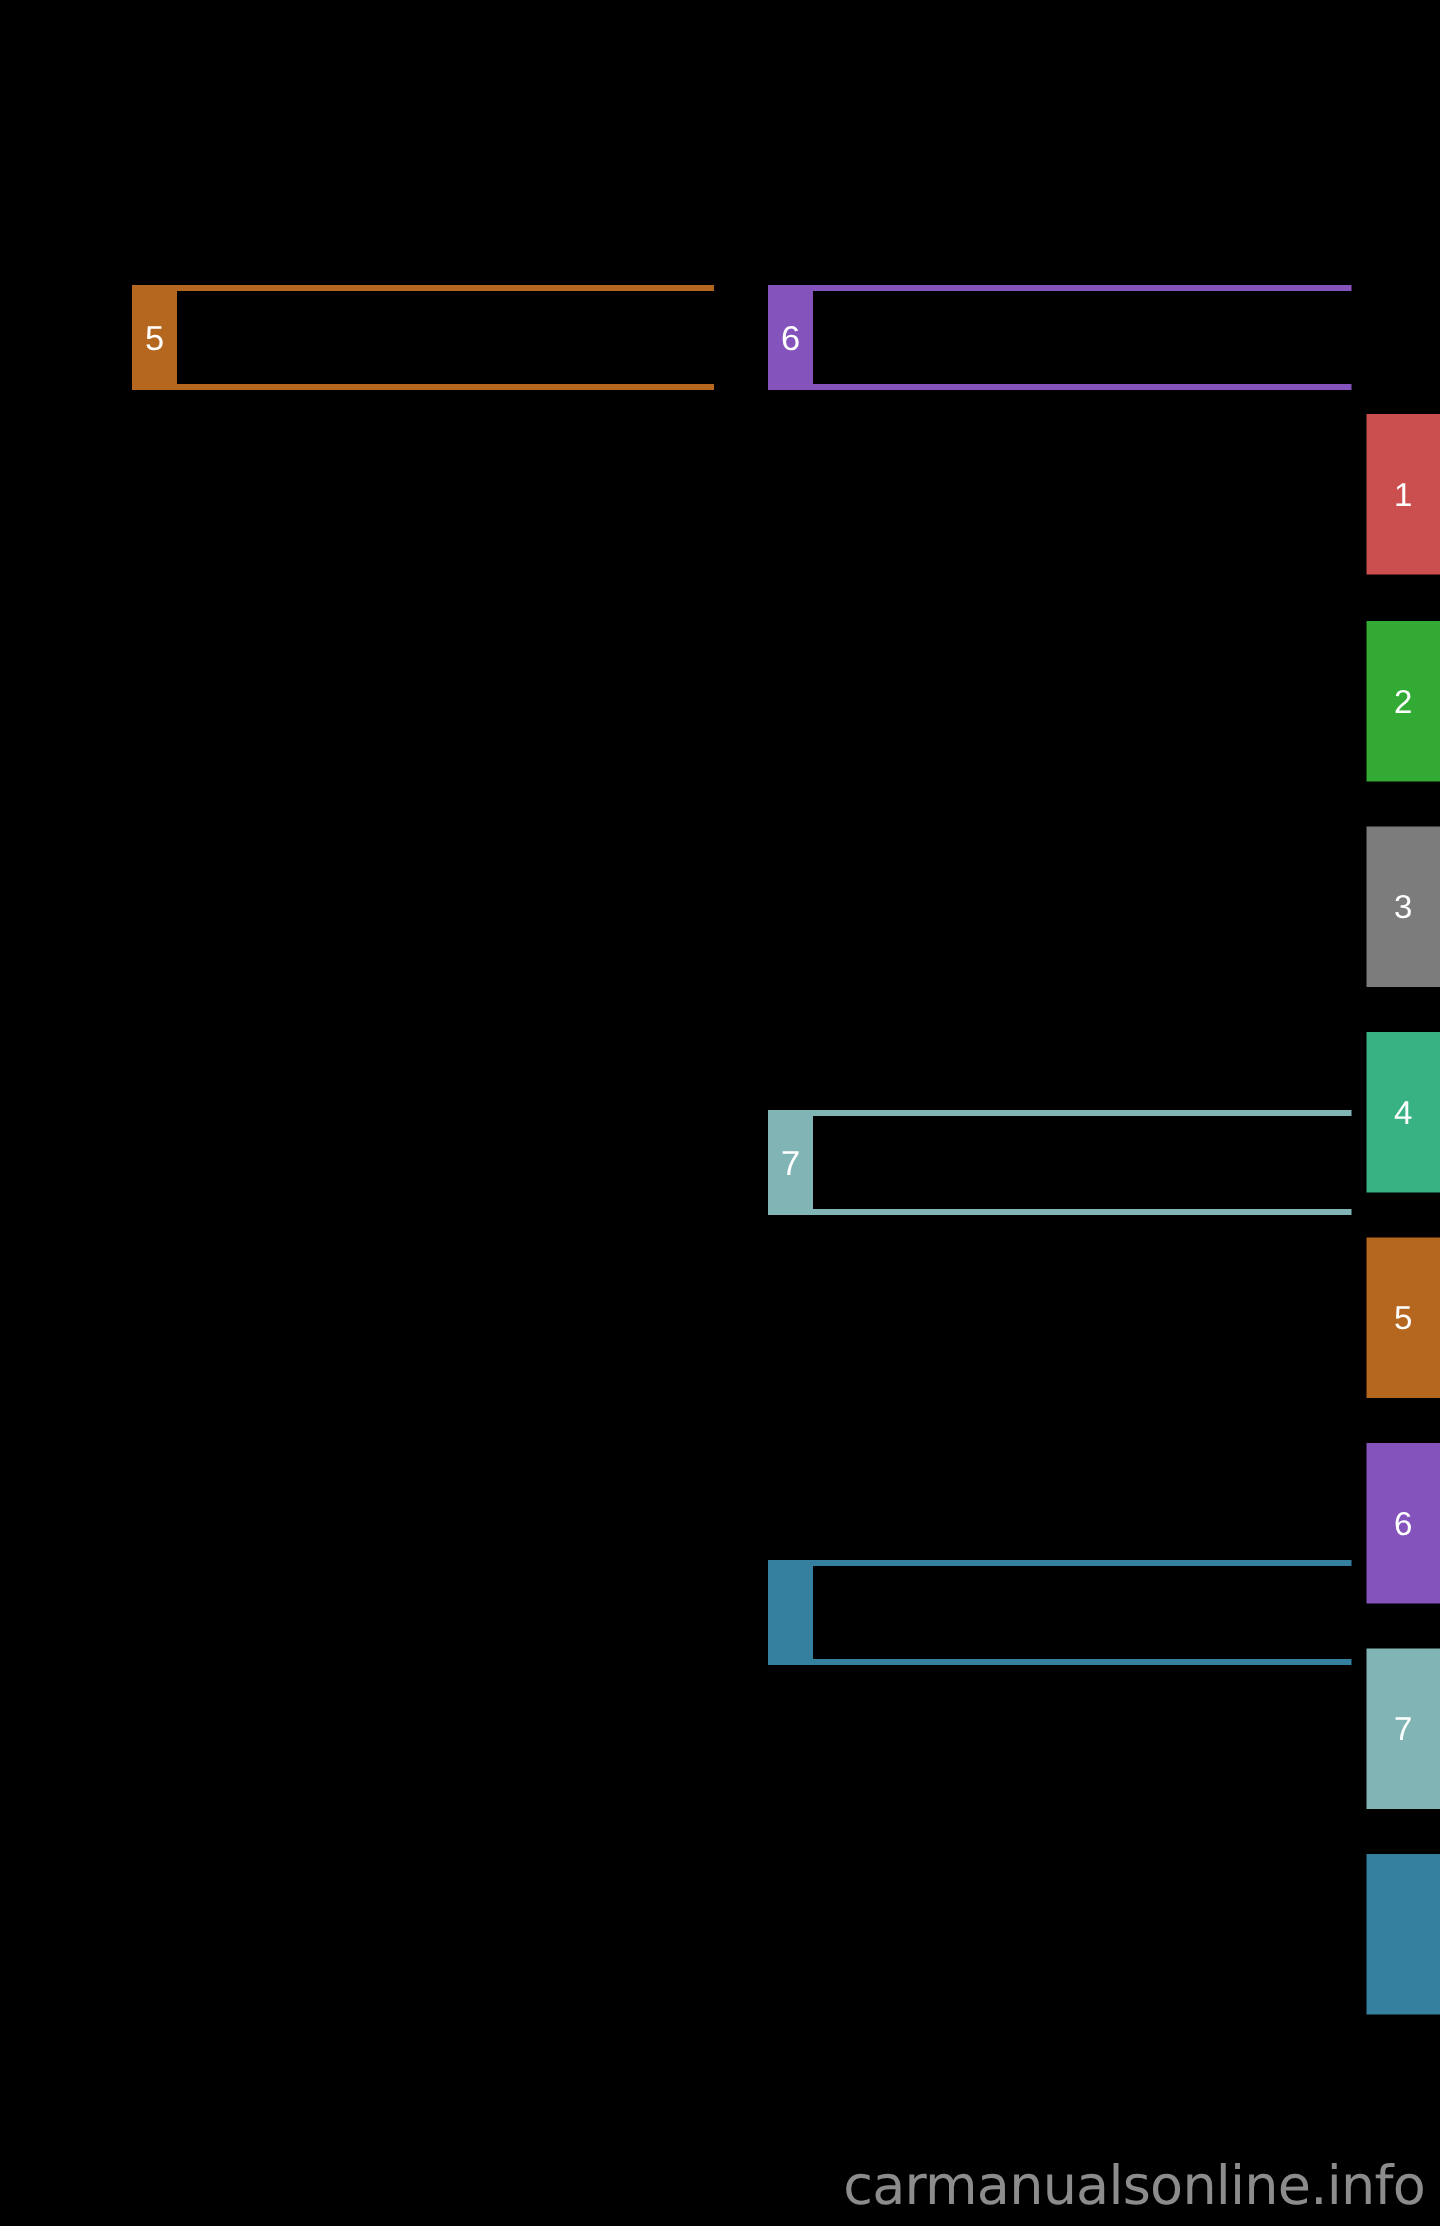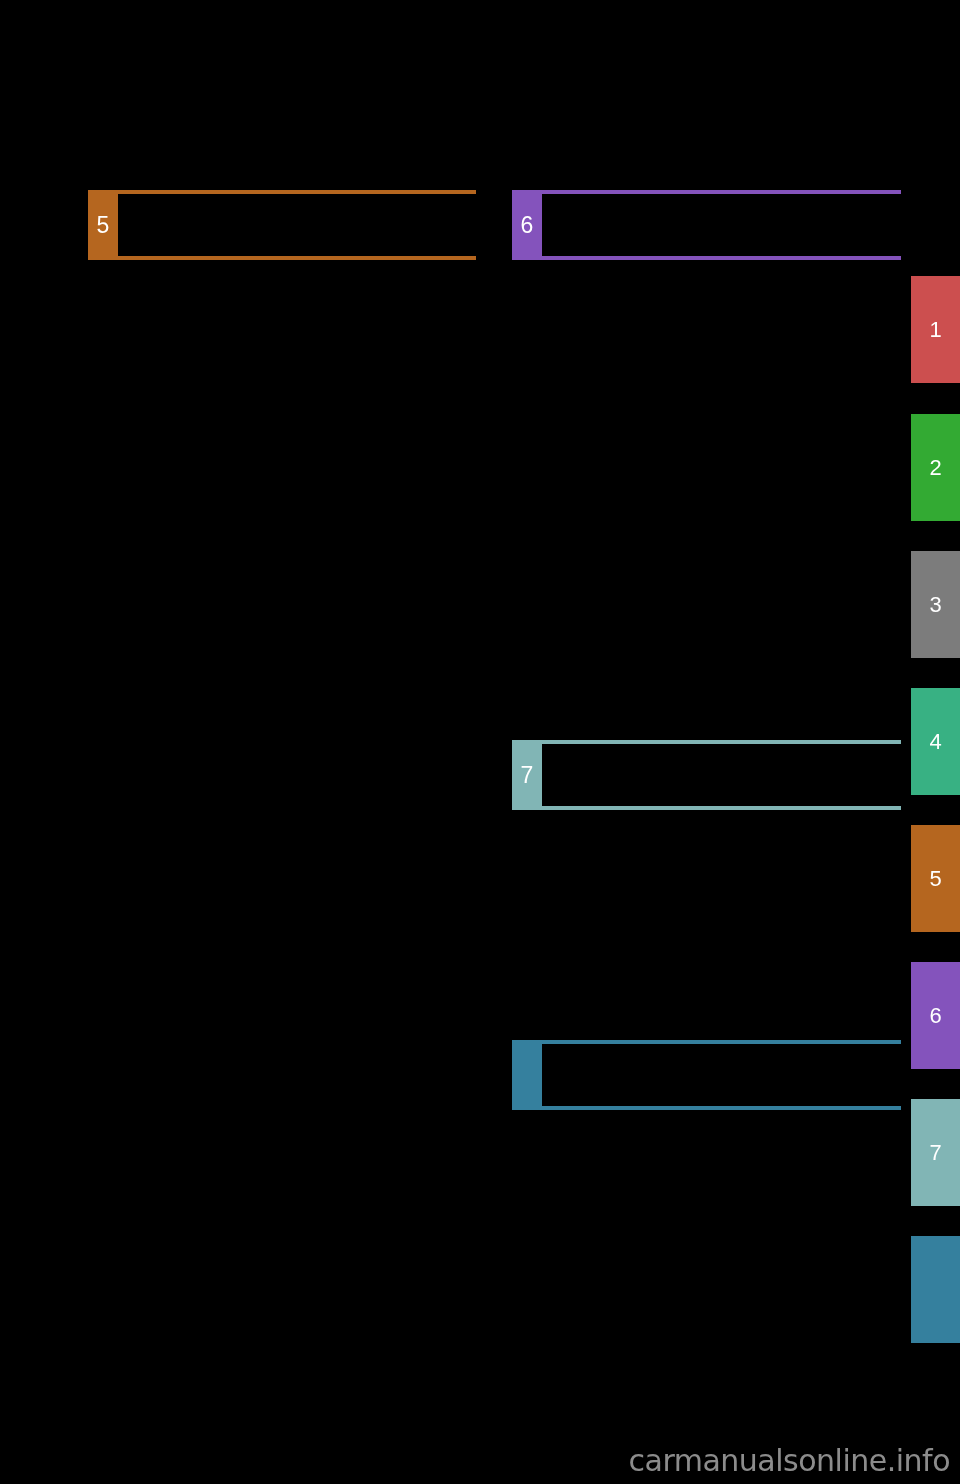--- a/index.html
+++ b/index.html
@@ -78,21 +78,21 @@
     line-height: 1;
     user-select: none;
   }
 
   
   .watermark {
     position: absolute;
     right: 10px;
     bottom: 6px;
     color: #8c8c8c;
-    font-size: 30px;
+    font-size: 36px;
     letter-spacing: -0.5px;
     font-family: "DejaVu Sans", sans-serif;
     white-space: nowrap;
     user-select: none;
   }
 </style>
 </head>
 <body>
 
 <div id="page">

